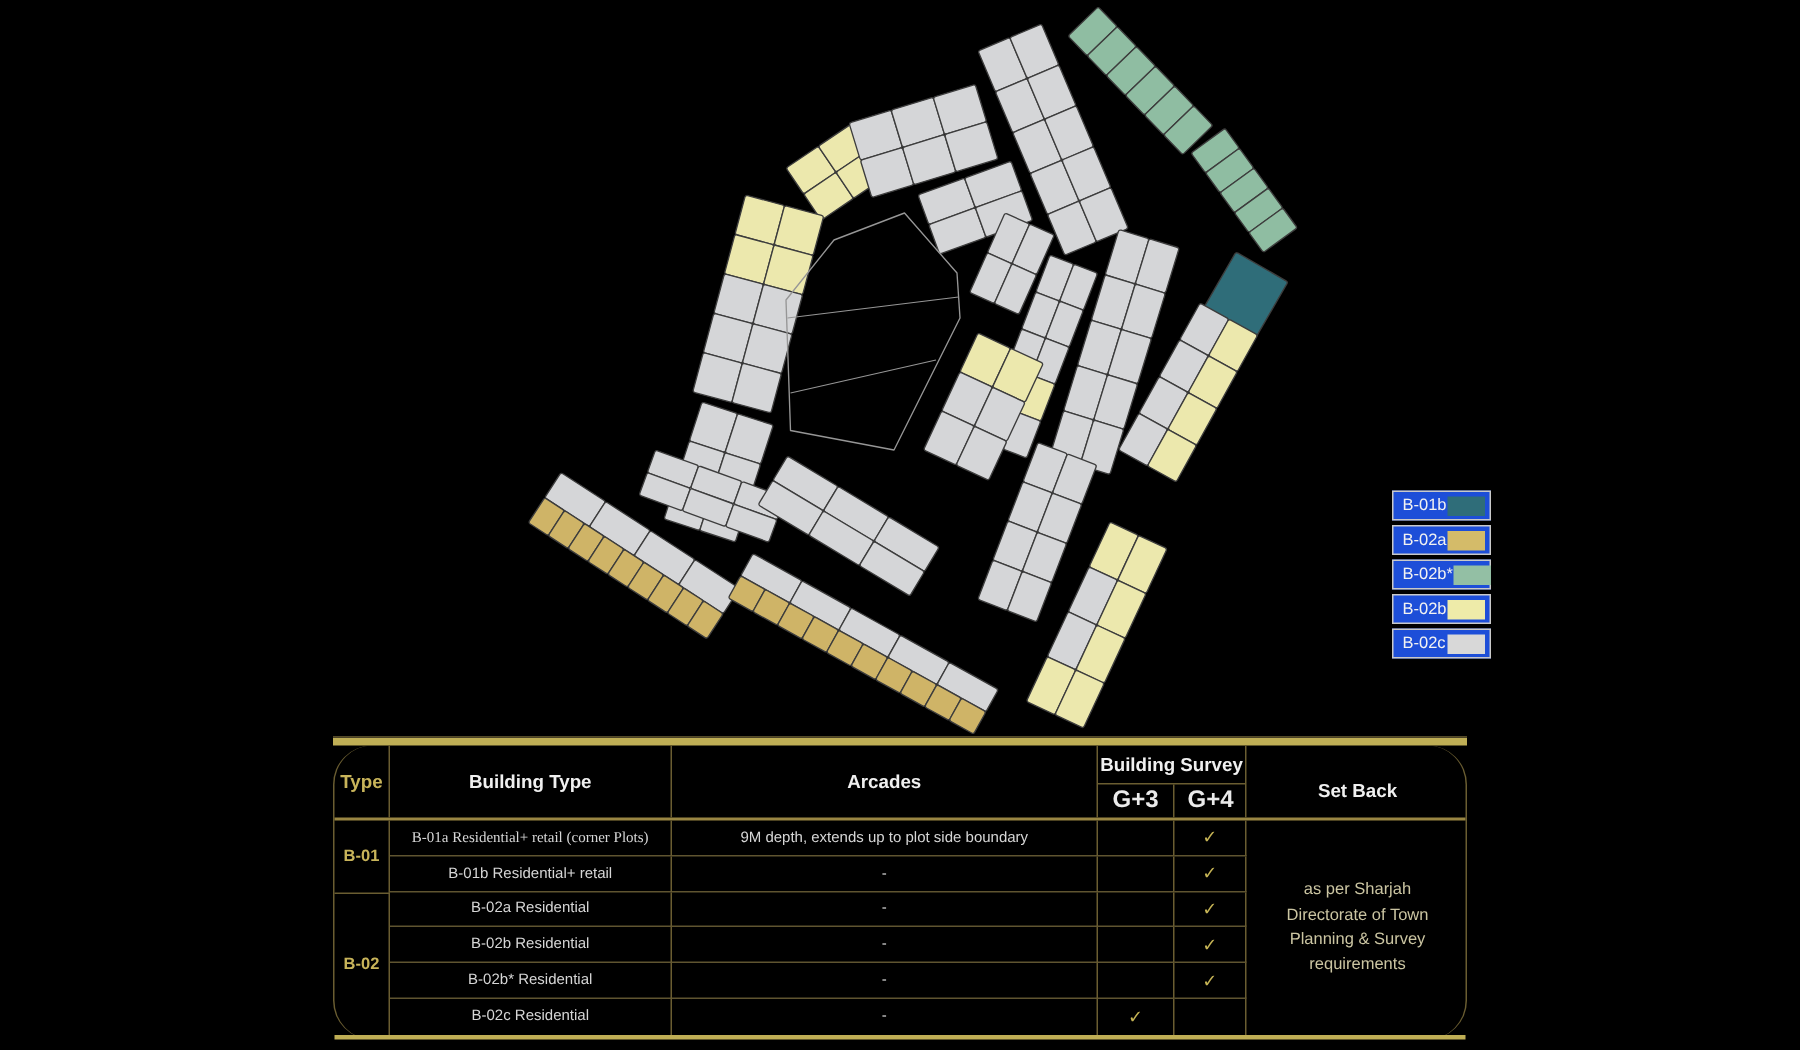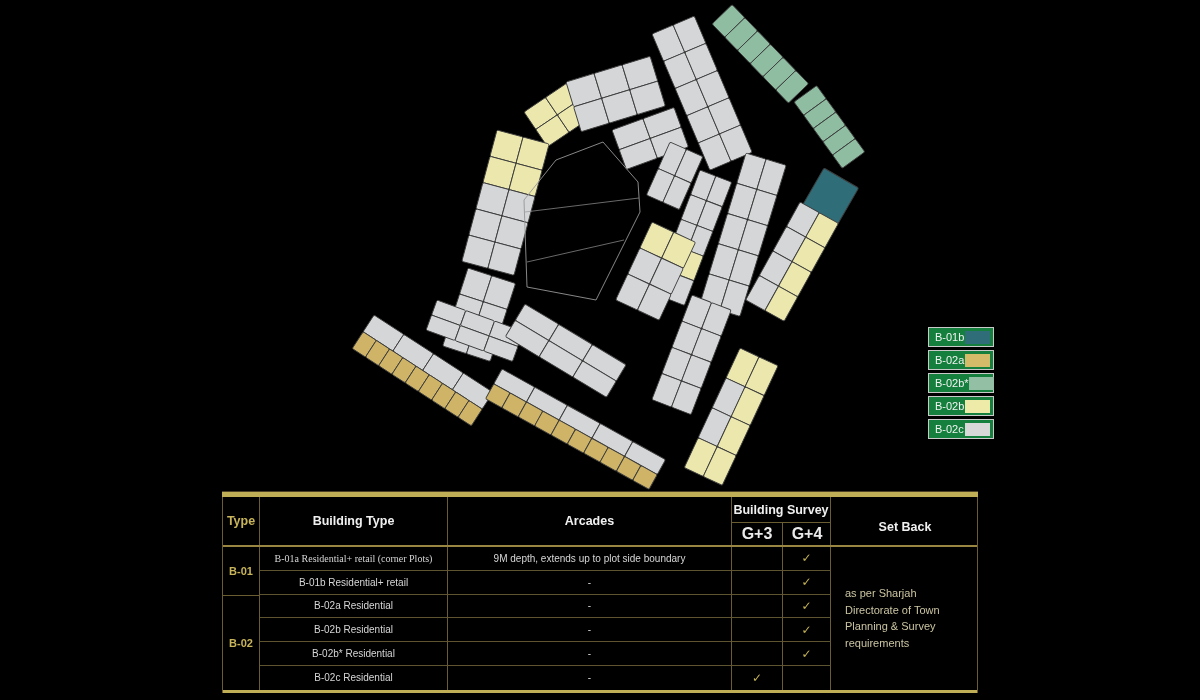--- a/index.html
+++ b/index.html
@@ -3,49 +3,49 @@
 <meta charset="utf-8">
 <style>
   html,body{margin:0;padding:0;background:#000;}
   #stage{position:relative;width:1200px;height:700px;background:#000;overflow:hidden;
          font-family:"Liberation Sans","DejaVu Sans",sans-serif;}
   #map-svg{position:absolute;left:0;top:0;}
 
   
   #legend{position:absolute;left:928px;top:327px;}
   .legend-item{width:66px;height:20px;box-sizing:border-box;border:1px solid #c9c9c9;
-               background:#15803d;display:flex;align-items:center;justify-content:space-between;
+               background:#1d4ed8;display:flex;align-items:center;justify-content:space-between;
                padding:0 3px 0 6px;margin-bottom:3px;}
   .legend-label{font-size:11px;color:#f2f2f2;line-height:1;white-space:nowrap;}
   .legend-swatch{width:25px;height:13px;flex:none;}
 
   
   #spec-table{position:absolute;left:222px;top:491px;width:756px;}
   .t-topbar{height:5px;background:#bfae55;border-top:1px solid #4a4126;}
-  .t-frame{border-left:1px solid #6a5d31;border-right:1px solid #6a5d31;}
+  .t-frame{border-left:1px solid #6a5d31;border-right:1px solid #6a5d31;border-radius:26px;}
   .t-header{display:grid;grid-template-columns:37px 188px 284px 99px 148px;height:48px;
             border-bottom:2px solid #998643;}
   .h-cell{display:flex;align-items:center;justify-content:center;border-right:1px solid #6a5d31;
           color:#f0f0f0;font-weight:bold;font-size:12.5px;}
   .h-cell:last-child{border-right:none;margin-top:12px;}
   .h-type{color:#c8b45a;}
   .h-bh{flex-direction:column;align-items:stretch;justify-content:flex-start;padding:0;}
   .bh-label{height:25px;display:flex;align-items:center;justify-content:center;}
   .bh-sub{display:grid;grid-template-columns:51px 48px;border-top:1px solid #6a5d31;flex:1;}
   .bh-sub div{display:flex;align-items:center;justify-content:center;font-size:16px;font-weight:bold;color:#eaeaea;}
   .bh-sub div:first-child{border-right:1px solid #6a5d31;}
   .t-body{display:grid;grid-template-columns:37px 188px 284px 51px 48px 148px;
           grid-template-rows:repeat(6,23.8px);border-bottom:3px solid #bfae55;}
   .c{display:flex;align-items:center;justify-content:center;font-size:10px;color:#d6d6d6;
      border-right:1px solid #6a5d31;overflow:hidden;white-space:nowrap;}
   .c-rowline{border-bottom:1px solid #5f5430;}
   .type-cell{color:#c8b45a;font-weight:bold;font-size:11px;}
   .group2{border-top:1px solid #6a5d31;}
   .check{color:#c6b455;font-size:12px;font-weight:bold;}
-  .setback-cell{border-right:none;color:#cbc5a2;font-size:11px;line-height:1.5;
+  .setback-cell{border-right:none;color:#cbc5a2;font-size:11px;line-height:1.5;text-align:center;
                 white-space:normal;padding:0 14px;}
 </style>
 </head>
 <body>
 
 <div id="stage">
 
   <svg id="map-svg" width="1200" height="700" viewBox="0 0 1200 700">
       <g transform="translate(524 112) rotate(-34)">
         <rect x="0" y="0" width="26" height="21" rx="1.5" fill="#ece8ad" stroke="#3d3d3d" stroke-width="0.9"></rect>

